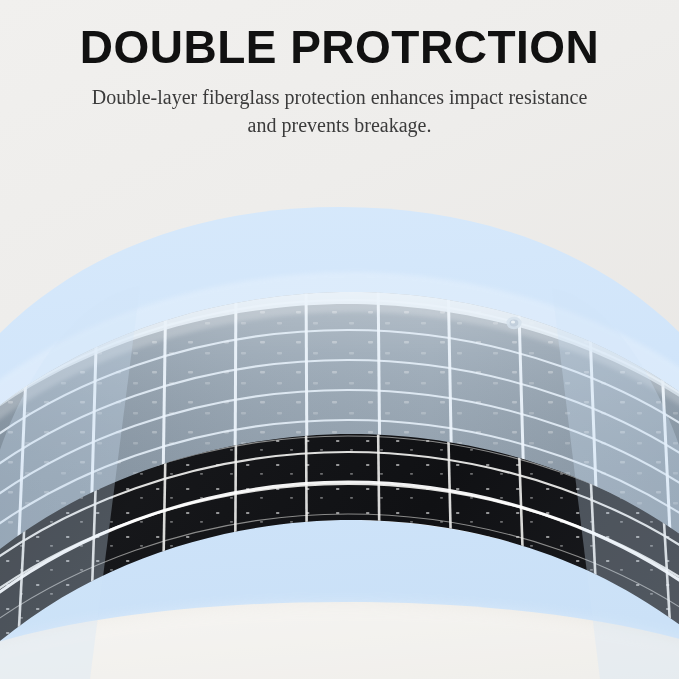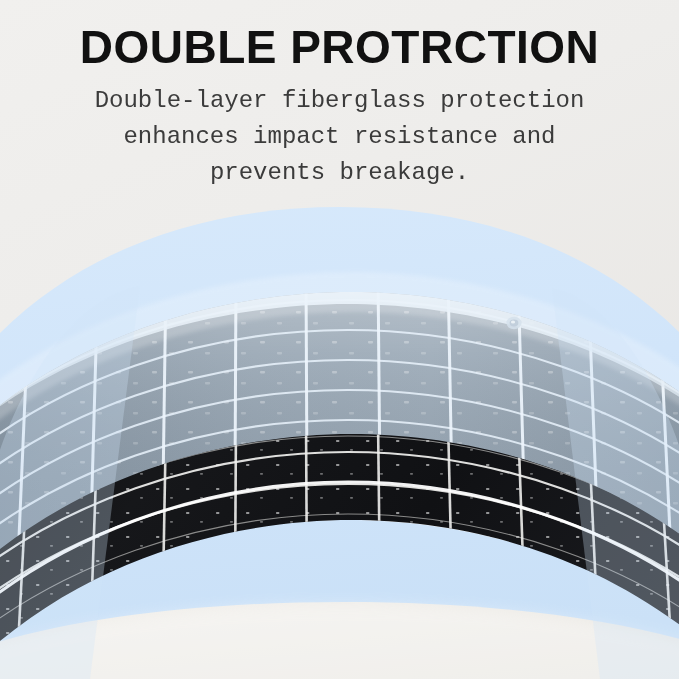--- a/index.html
+++ b/index.html
@@ -33,25 +33,25 @@
     line-height: 50px;
     font-weight: 700;
     letter-spacing: 0.5px;
     color: #111111;
     font-family: "Liberation Sans", sans-serif;
   }
   #page-subtitle {
     margin: 0 auto;
     padding-top: 11px;
     width: 520px;
-    font-size: 24px;
-    line-height: 36px;
+    font-size: 20px;
+    line-height: 28px;
     font-weight: 400;
     color: #3b3b3b;
-    font-family: Liberation Mono, monospace;
+    font-family: Liberation Serif, serif;
   }
 
   
   #artwork {
     position: absolute;
     left: 0;
     top: 0;
     width: 679px;
     height: 679px;
     z-index: 5;

